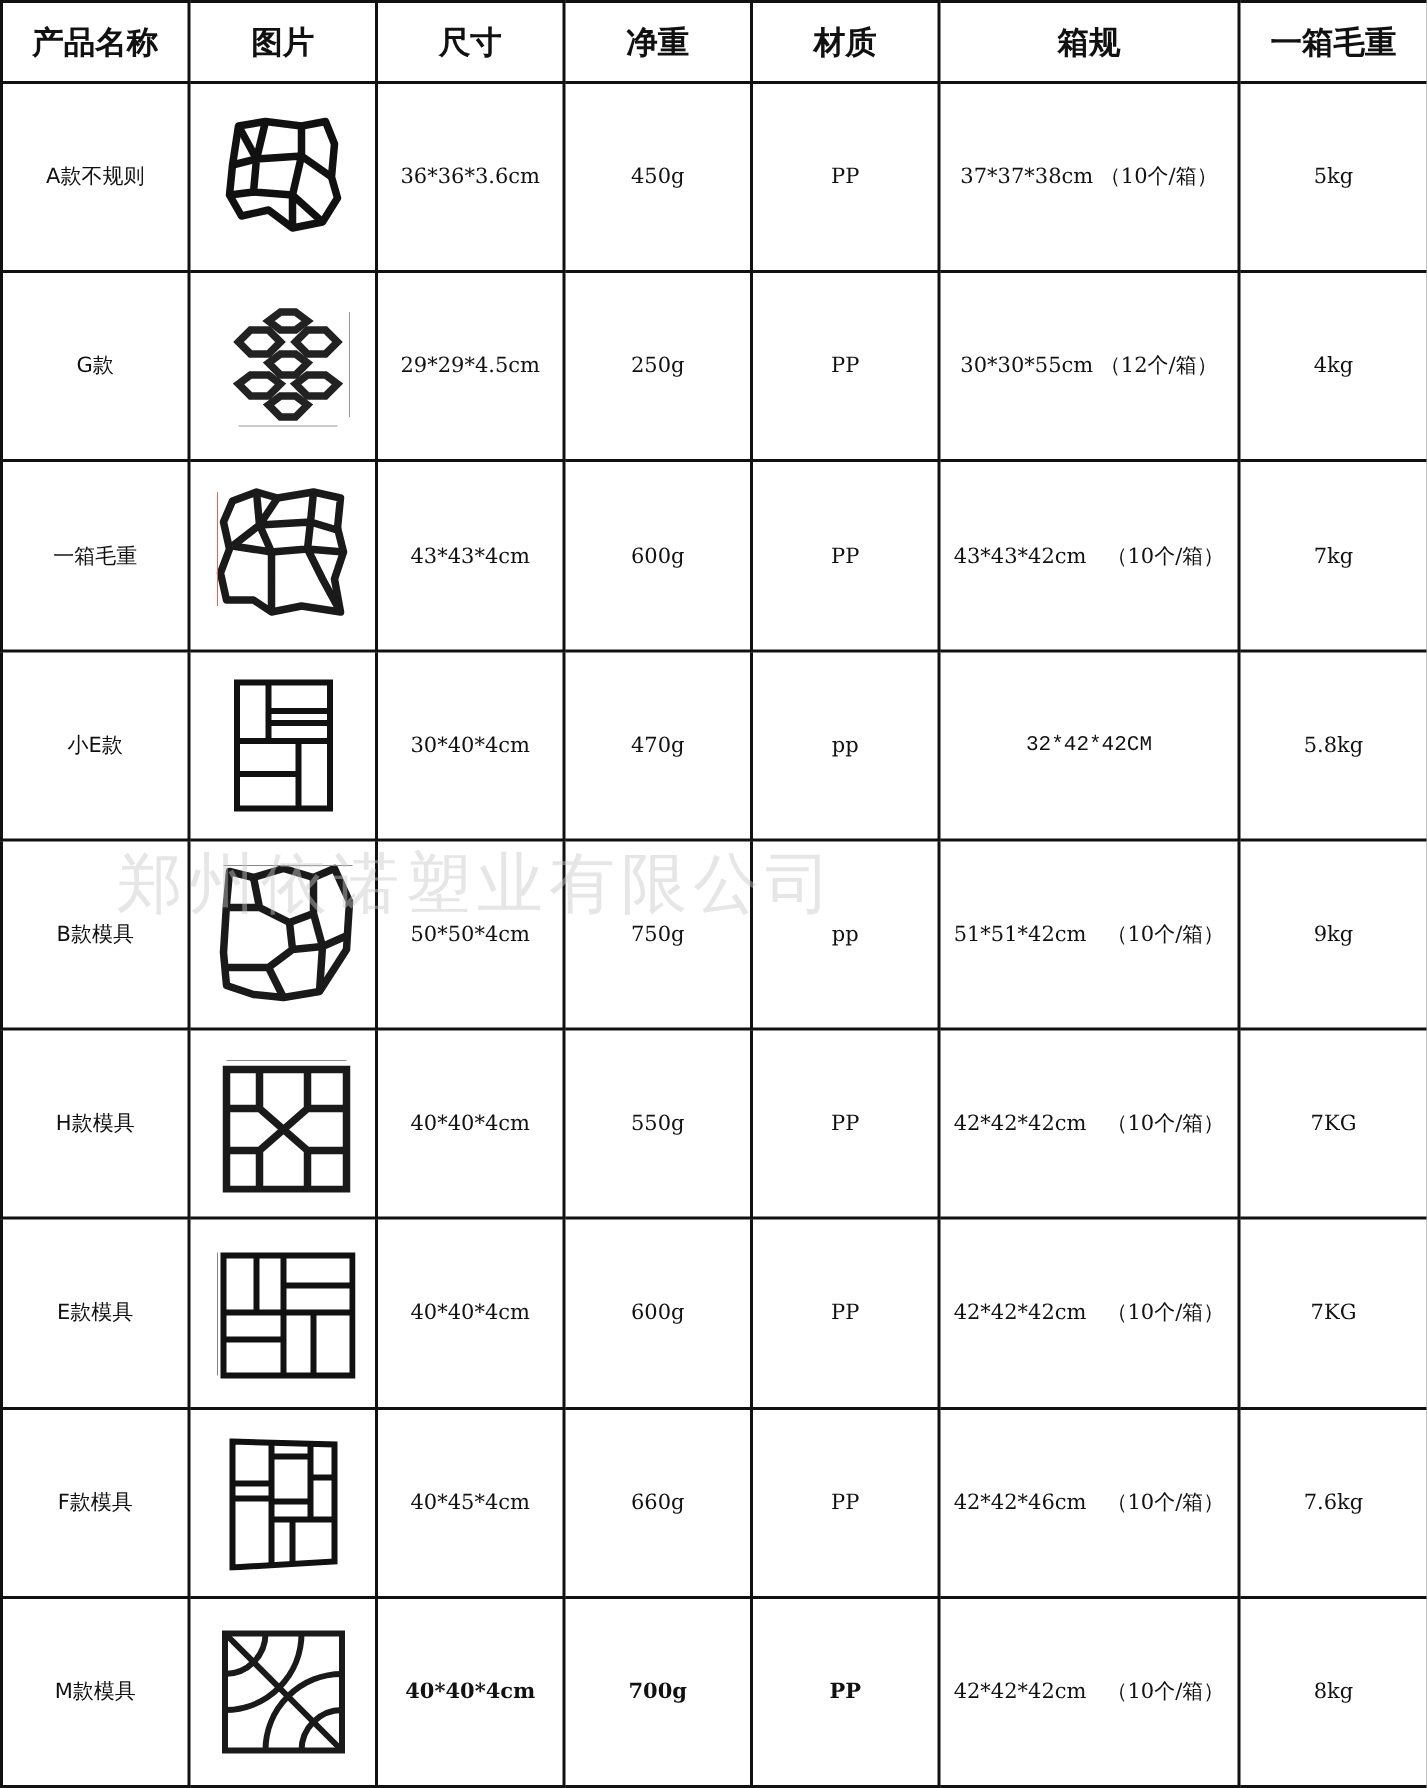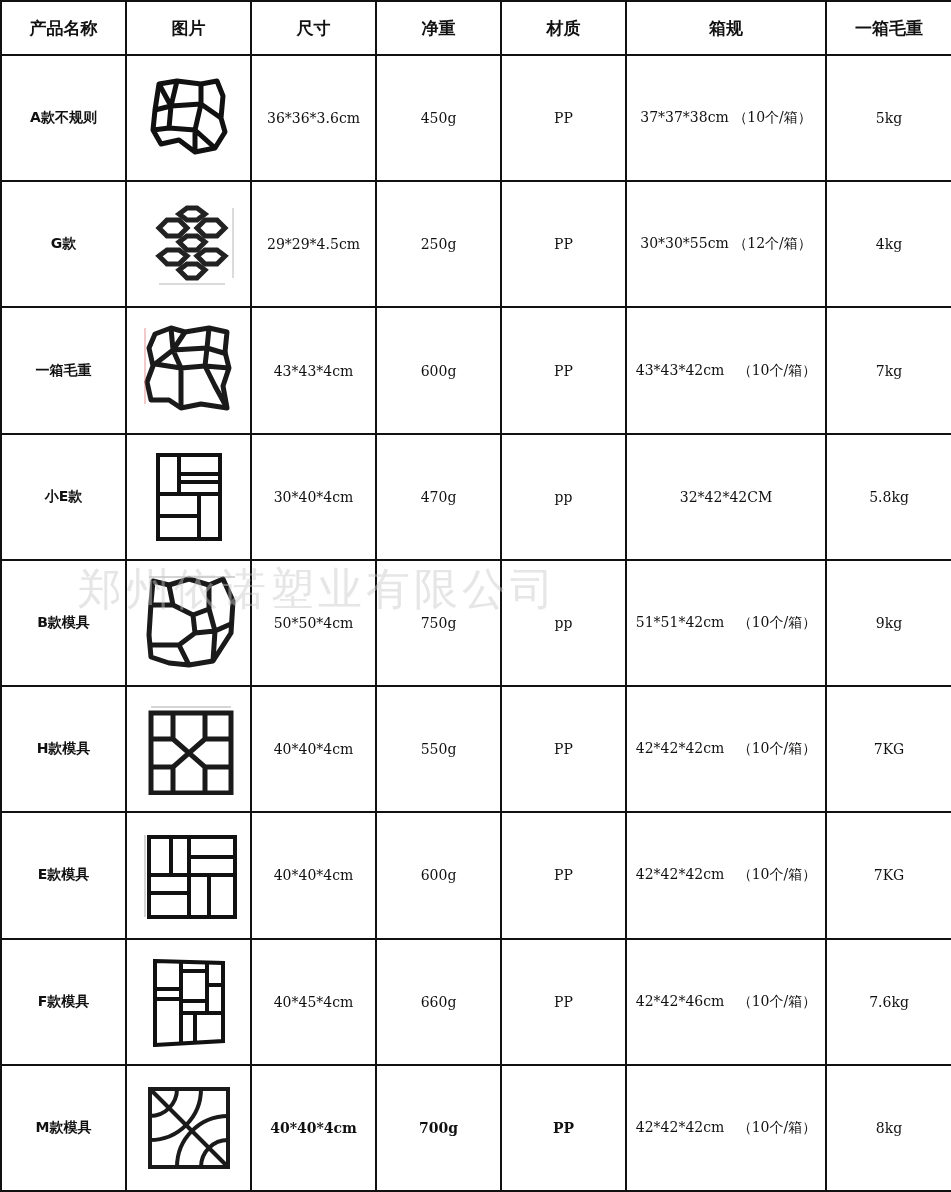--- a/index.html
+++ b/index.html
@@ -2,26 +2,26 @@
 <html><head>
 <meta charset="utf-8">
 <style>
   html, body { margin: 0; padding: 0; background: #ffffff; }
   body { width: 951px; height: 1192px; position: relative; overflow: hidden;
          font-family: "DejaVu Serif", "Liberation Serif", serif; color: #111; }
   table.spec { position: absolute; left: 0; top: 0; width: 951px; height: 1192px;
                border-collapse: collapse; table-layout: fixed; }
   table.spec td, table.spec th { border: 2px solid #111; text-align: center; vertical-align: middle;
                padding: 0; font-size: 14px; }
-  table.spec th { height: 52px; font-weight: bold; font-size: 17px; font-family: Liberation Serif, serif; }
+  table.spec th { height: 52px; font-weight: bold; font-size: 21px; font-family: Liberation Serif, serif; }
   table.spec td { height: 111px; }
-  td.name { font-family: "DejaVu Sans", sans-serif; font-size: 15px; font-weight: bold; }
+  td.name { font-family: "DejaVu Sans", sans-serif; font-size: 15px; }
   td.bold { font-weight: bold; }
   td.box { text-align: left; padding-left: 12px; white-space: pre; margin-left: 28px; }
-  td.box.center { text-align: center; padding-left: 0; }
+  td.box.center { text-align: center; padding-left: 0; font-family: Liberation Mono, monospace; }
   td.pic svg { display: block; margin: 0 auto; }
   .watermark { position: absolute; left: 78px; top: 560px; font-size: 44px; letter-spacing: 4px;
                color: rgba(200,200,200,0.45); font-family: "DejaVu Sans", sans-serif; pointer-events: none;
                white-space: nowrap; }
 </style>
 </head>
 <body>
 
 <table class="spec">
   <colgroup>

